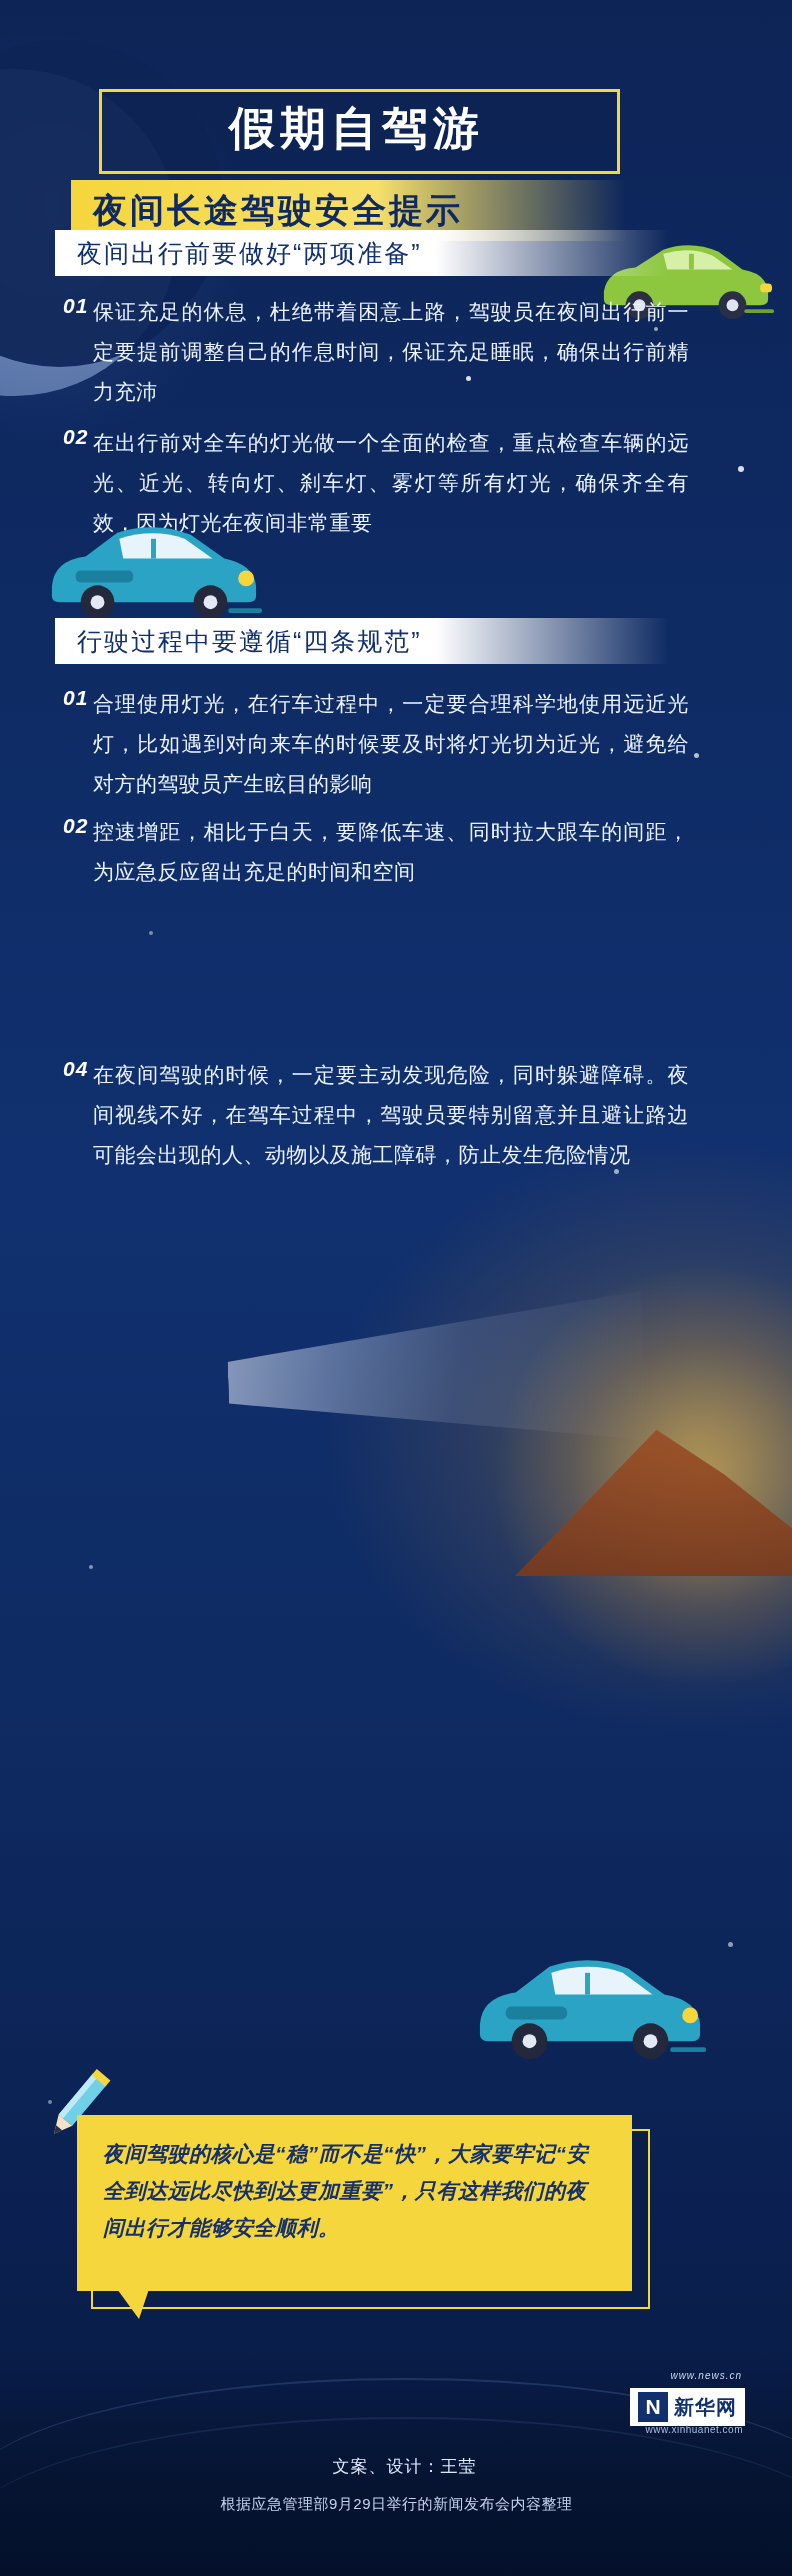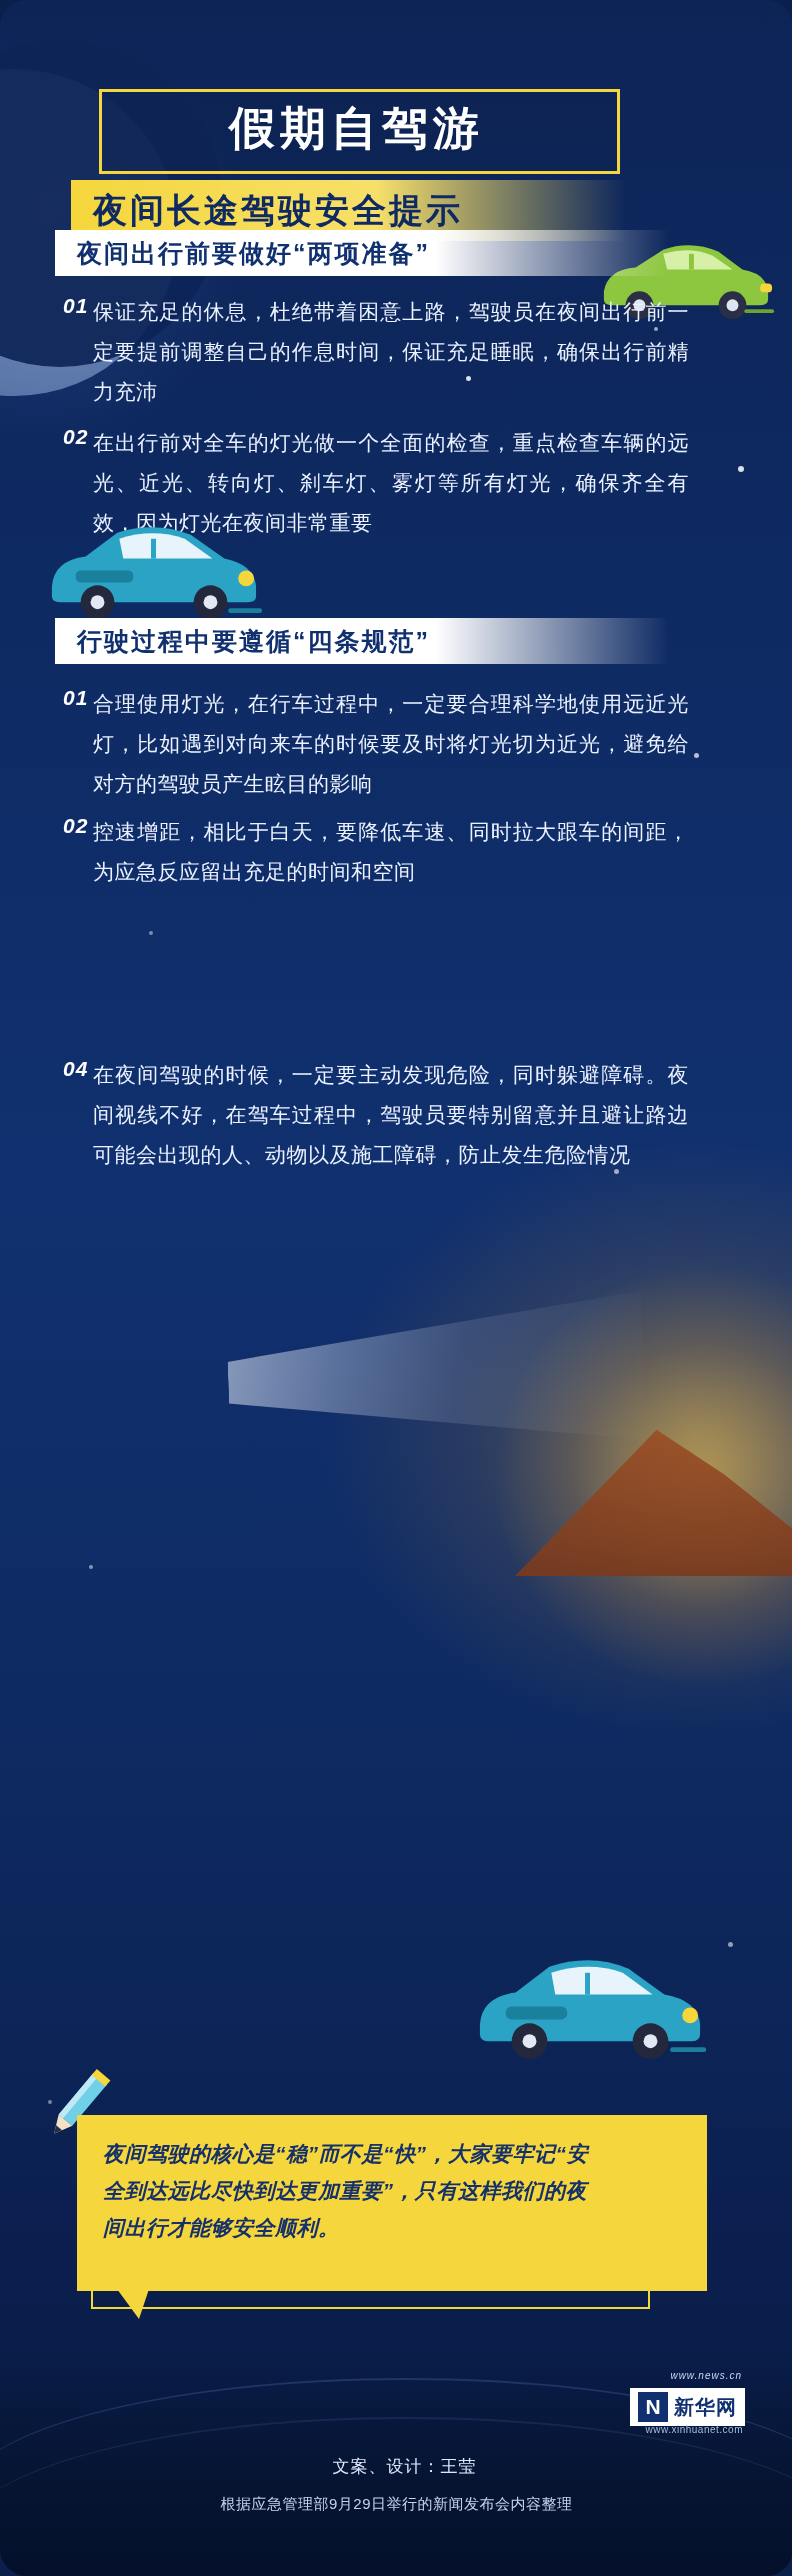--- a/index.html
+++ b/index.html
@@ -15,21 +15,20 @@
   }
   .page {
     position: relative;
     width: 793px;
     height: 2576px;
     background:
       radial-gradient(ellipse 515px 416px at 694px 1437px, rgba(255,196,60,0.30) 0%, rgba(255,170,40,0.10) 45%, rgba(11,31,77,0) 72%),
       radial-gradient(ellipse 297px 297px at 40px 238px, rgba(120,160,240,0.18) 0%, rgba(11,31,77,0) 70%),
       linear-gradient(180deg, #0d2457 0%, #0e2a62 22%, #10306f 46%, #0e2a61 68%, #0b2050 86%, #081a42 100%);
     overflow: hidden;
-    border-radius: 27px;
   }
 
   
   .moon {
     position: absolute;
     left: -149px; top: 69px;
     width: 327px; height: 327px;
     border-radius: 50%;
     background: radial-gradient(circle at 62% 40%, #cfe0ff 0%, #a9c2ef 45%, #7e9ad0 100%);
     opacity: .55;
@@ -143,21 +142,21 @@
   .sec-head .bar {
     position: absolute; left: 0; top: 0;
     width: 614px; height: 46px;
     background: linear-gradient(90deg, #ffffff 0%, #ffffff 62%, rgba(255,255,255,0) 100%);
   }
   .sec-head .txt {
     position: absolute; left: 22px; top: 0;
     height: 46px; display: flex; align-items: center;
     color: #10306f;
     font-size: 25px;
-    font-weight: bold;
+    font-weight: normal;
     letter-spacing: 2px;
   }
 
   
   .item {
     position: absolute;
     left: 55px;
     width: 634px;
   }
   .item .num {
@@ -182,21 +181,21 @@
   
   .quote-wrap { position: absolute; left: 77px; top: 2115px; width: 594px; height: 198px; }
   .quote-shadow {
     position: absolute; left: 14px; top: 14px;
     width: 555px; height: 176px;
     background: #0a1e4a;
     border: 2px solid #f5d63c;
   }
   .quote-box {
     position: absolute; left: 0; top: 0;
-    width: 630px; height: 176px;
+    width: 555px; height: 176px;
     background: #f5d63c;
   }
   .quote-text {
     position: absolute; left: 26px; top: 20px;
     width: 503px;
     color: #15306a;
     font-size: 21px;
     font-weight: bold;
     line-height: 37px;
     letter-spacing: 0.5px;

